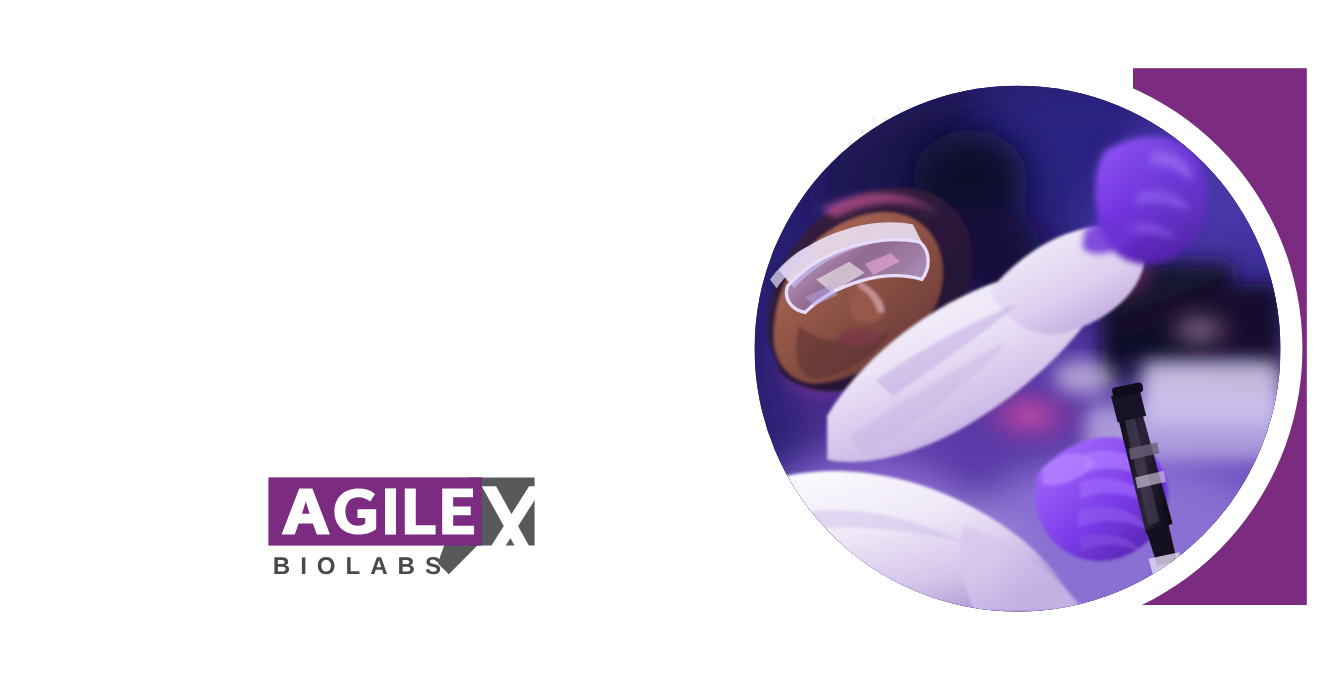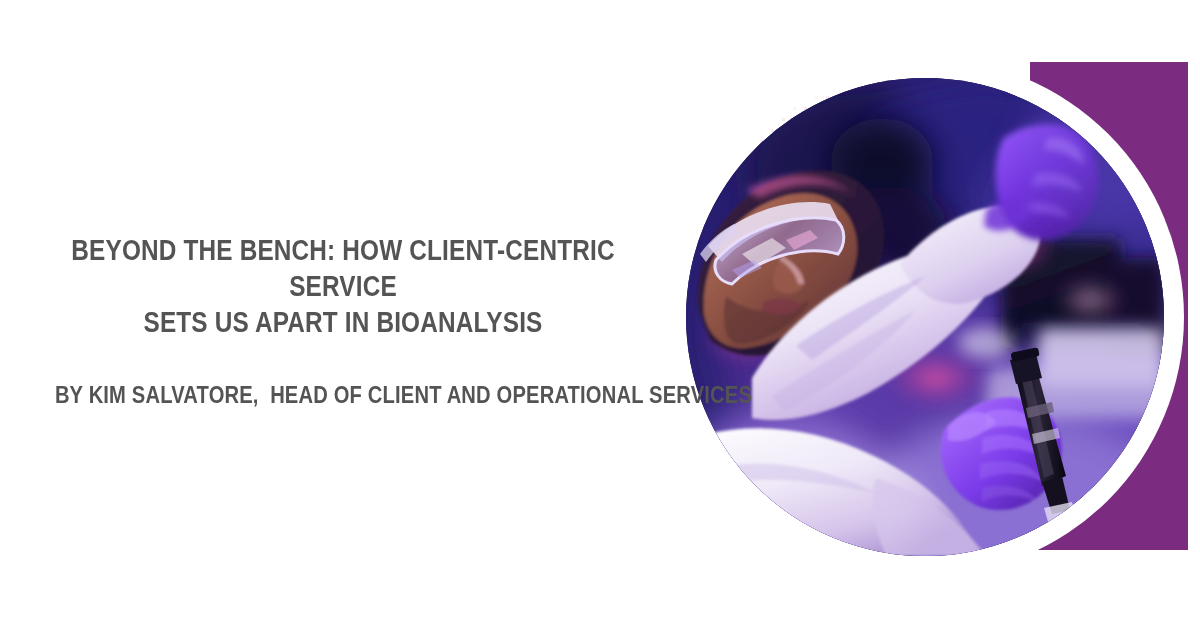--- a/index.html
+++ b/index.html
@@ -345,20 +345,45 @@
         <path d="M 364 448 L 374 446 L 380 478 L 370 478 Z" fill="#ff5d7e" opacity="0.5"></path>
       </g>
 
       <g>
         <ellipse cx="120" cy="430" rx="120" ry="70" fill="#ffffff" opacity="0.18" filter="url(#blurBig)"></ellipse>
         <ellipse cx="420" cy="80" rx="90" ry="70" fill="#6a4ad0" opacity="0.3" filter="url(#blurBig)"></ellipse>
       </g>
     </svg>
   </div>
 
-  <div class="text-col">
-    <h1 class="headline">BEYOND THE BENCH: HOW CLIENT-CENTRIC SERVICE
-SETS US APART IN BIOANALYSIS</h1>
-    <p class="byline">BY KIM SALVATORE,  HEAD OF CLIENT AND OPERATIONAL SERVICES</p>
+
+  <div class="logo">
+    <svg viewBox="0 0 260 106">
+
+      <path d="M 188 10 L 248 10 L 248 72 L 196 72 L 170 98 L 160 88 Z" fill="#58595b"></path>
+
+      <rect x="6" y="10" width="194" height="62" fill="#7b2b80"></rect>
+
+      <g fill="#ffffff">
+
+        <path d="M 18 62 L 34 20 L 46 20 L 62 62 L 50 62 L 46.5 52 L 33.5 52 L 30 62 Z
+                 M 36.5 43 L 43.5 43 L 40 32 Z"></path>
+
+        <path d="M 88 20 C 74 20 66 29 66 41 C 66 53 74 62 88 62 C 95 62 100 60 104 57 L 104 39
+                 L 87 39 L 87 47 L 94 47 L 94 52 C 92 53.5 90 54 87.5 54 C 80 54 76 48.5 76 41
+                 C 76 33.5 80 28 88 28 C 92 28 95.5 29.5 98.5 32 L 103 25 C 99 21.5 94 20 88 20 Z"></path>
+
+        <rect x="112" y="20" width="10" height="42"></rect>
+
+        <path d="M 130 20 L 140 20 L 140 53.5 L 158 53.5 L 158 62 L 130 62 Z"></path>
+
+        <path d="M 164 20 L 192 20 L 192 28 L 174 28 L 174 36.5 L 190 36.5 L 190 44.5
+                 L 174 44.5 L 174 54 L 193 54 L 193 62 L 164 62 Z"></path>
+
+        <path d="M 200 18 L 213 18 L 245 76 L 232 76 Z"></path>
+        <path d="M 243 18 L 256 18 L 204 100 L 191 100 Z"></path>
+      </g>
+
+      <text x="10" y="98" fill="#4a4a4a" font-family="Liberation Sans, sans-serif" font-size="22" font-weight="700" letter-spacing="9">BIOLABS</text>
+    </svg>
   </div>
 
-
 </div>
 
 </body></html>

